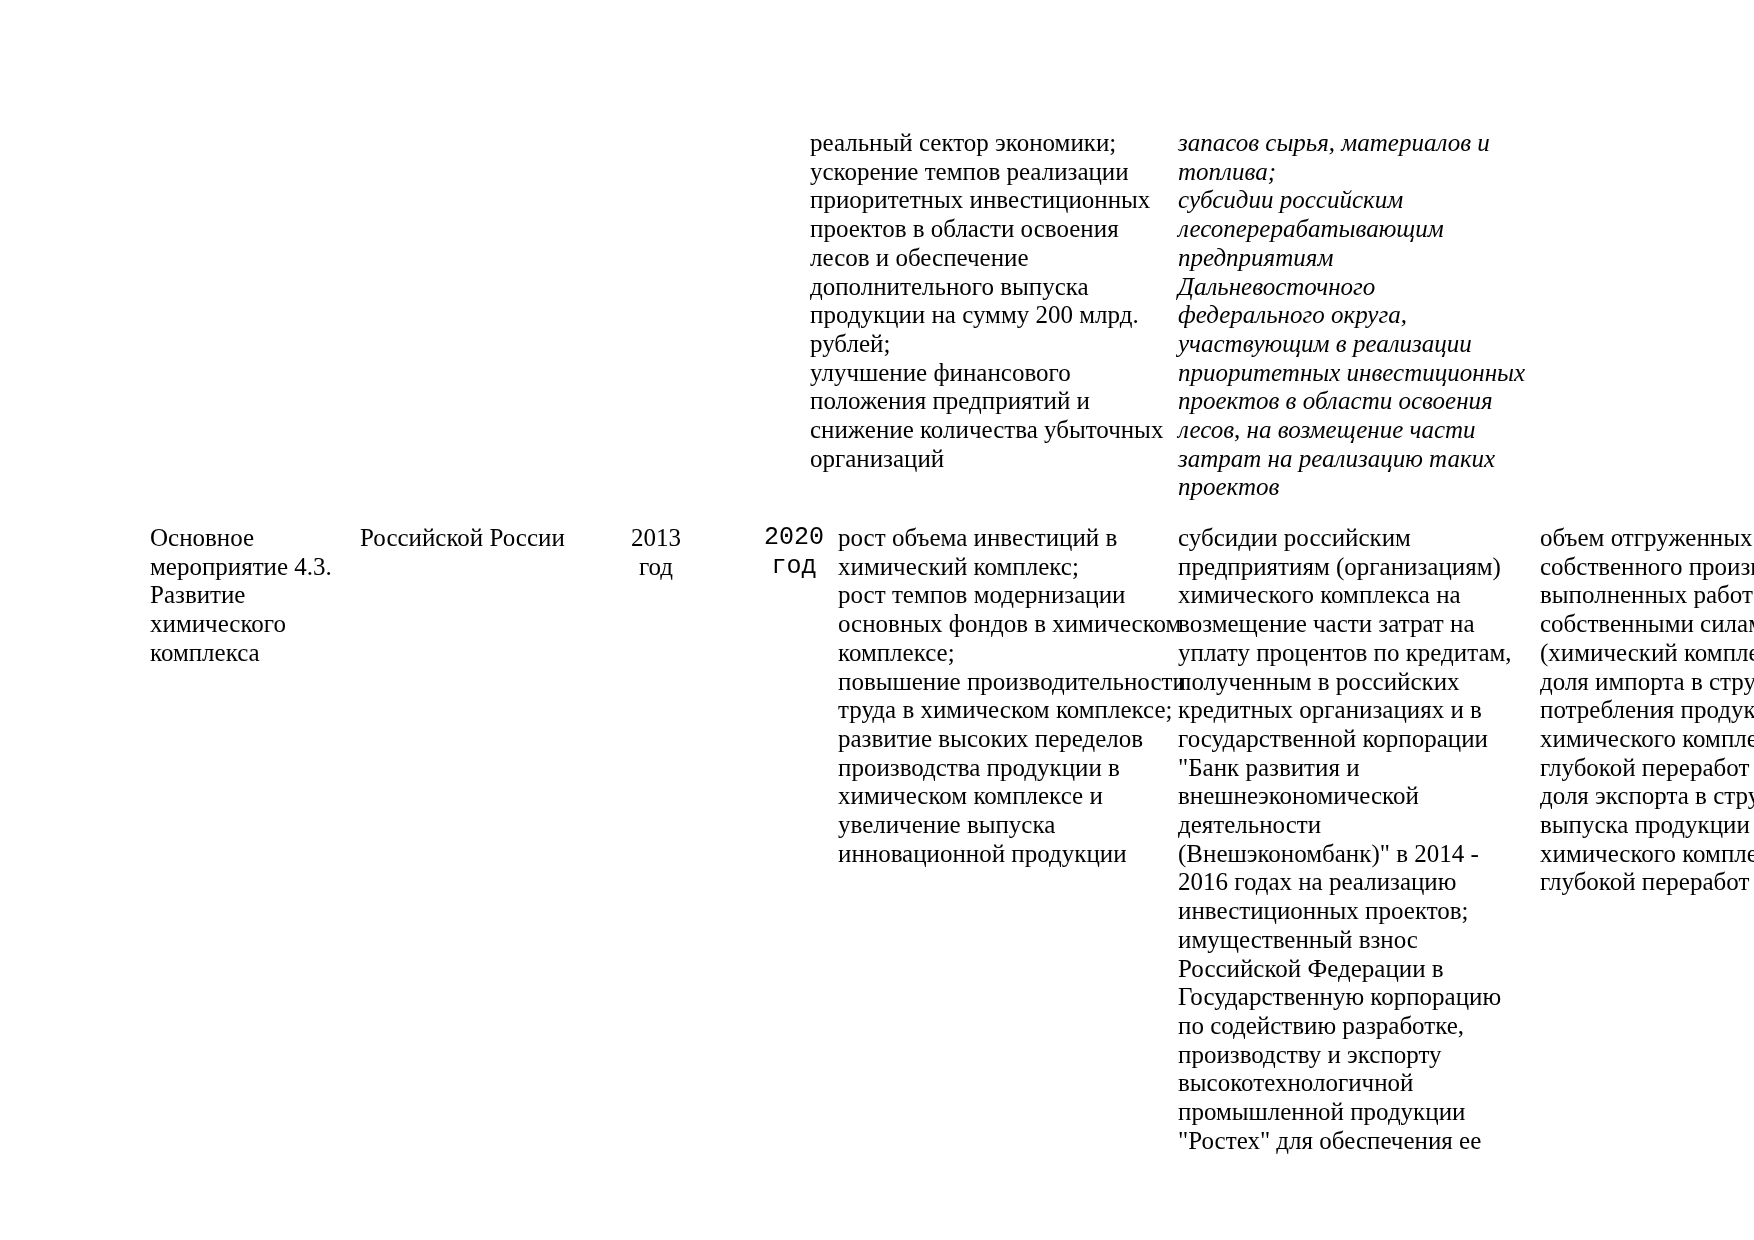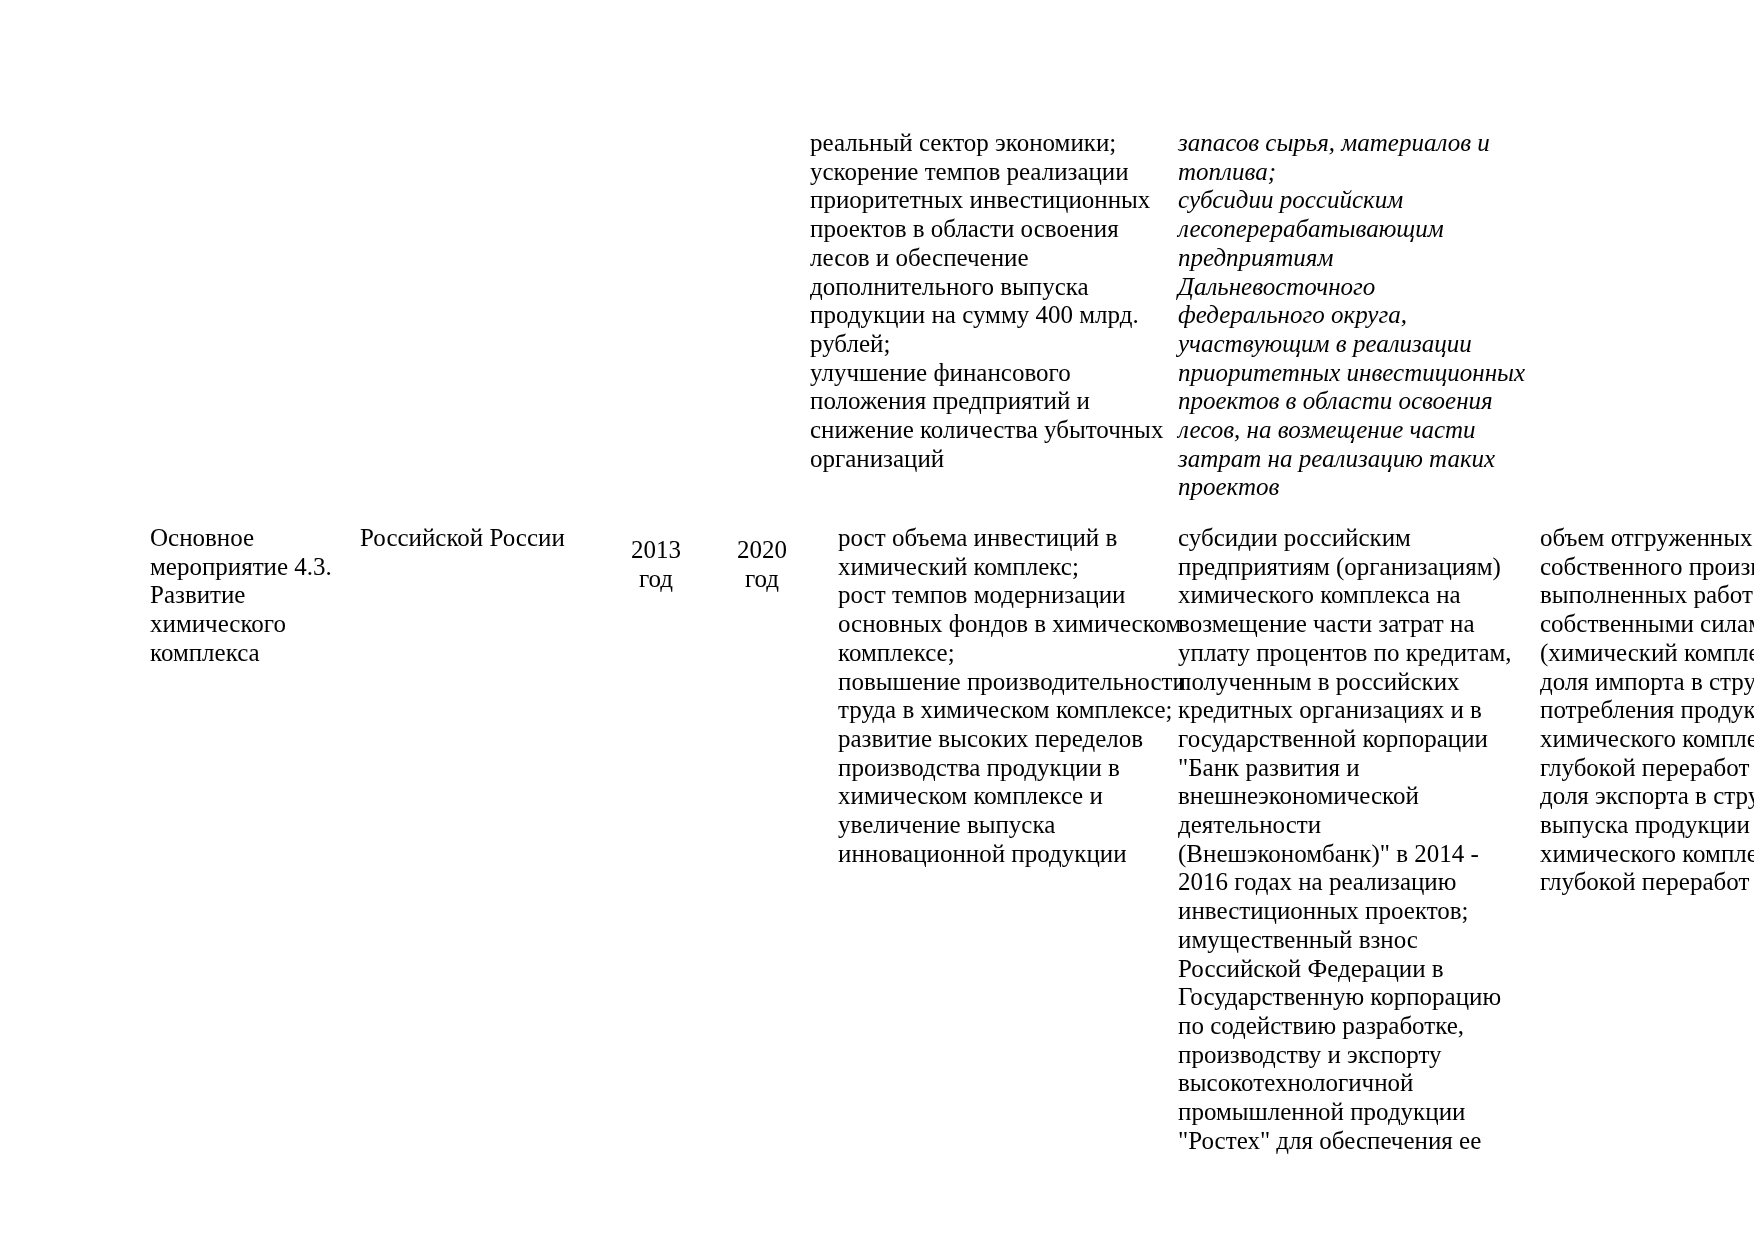--- a/index.html
+++ b/index.html
@@ -12,34 +12,34 @@
     color: #000000;
     font-family: "Liberation Serif", "DejaVu Serif", serif;
     font-size: 25px;
     line-height: 28.7px;
   }
   .cell {
     position: absolute;
     white-space: pre-line;
     color: #000000;
   }
-  .center { text-align: center; margin-top: 12px; }
+  .center { text-align: center; }
 </style>
 </head>
 <body>
 
 <div>
 
   <div class="cell" style="left: 810px; top: 129px; width: 380px;">реальный сектор экономики;
 ускорение темпов реализации
 приоритетных инвестиционных
 проектов в области освоения
 лесов и обеспечение
 дополнительного выпуска
-продукции на сумму 400 млрд.
+продукции на сумму 200 млрд.
 рублей;
 улучшение финансового
 положения предприятий и
 снижение количества убыточных
 организаций</div>
 
   <div class="cell" style="left: 1178px; top: 129px; width: 390px; font-style: italic;">запасов сырья, материалов и
 топлива;
 субсидии российским
 лесоперерабатывающим
@@ -57,21 +57,21 @@
 мероприятие 4.3.
 Развитие
 химического
 комплекса</div>
 
   <div class="cell" style="left: 360px; top: 524px; width: 280px;">Российской России</div>
 
   <div class="cell center" style="left: 622px; top: 524px; width: 68px;">2013
 год</div>
 
-  <div class="cell center" style="left: 728px; top: 524px; width: 68px;">2020
+  <div class="cell center" style="left: 760px; top: 524px; width: 68px; font-family: Liberation Mono, monospace;">2020
 год</div>
 
   <div class="cell" style="left: 838px; top: 524px; width: 380px;">рост объема инвестиций в
 химический комплекс;
 рост темпов модернизации
 основных фондов в химическом
 комплексе;
 повышение производительности
 труда в химическом комплексе;
 развитие высоких переделов

